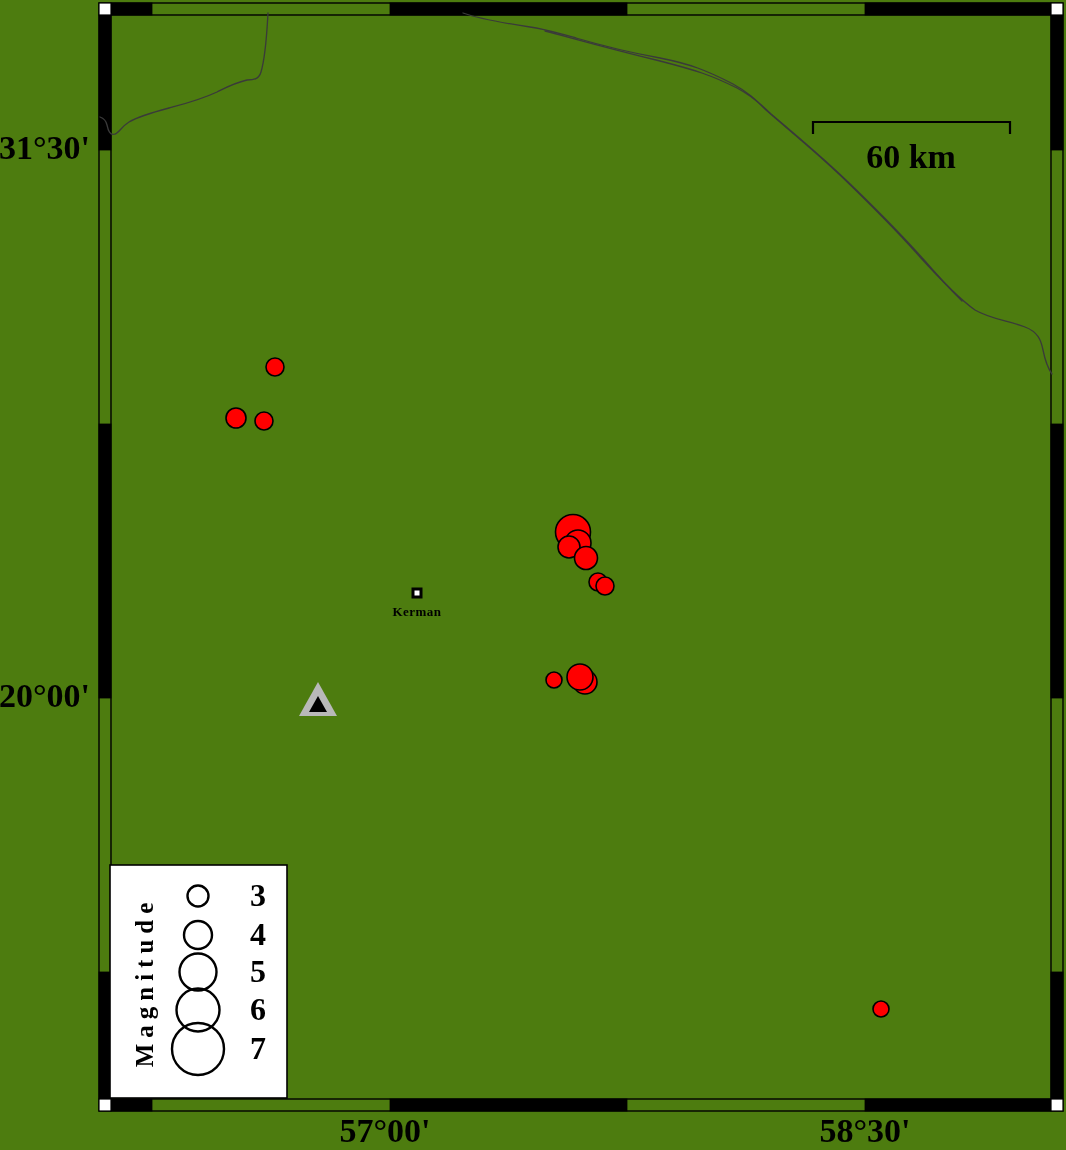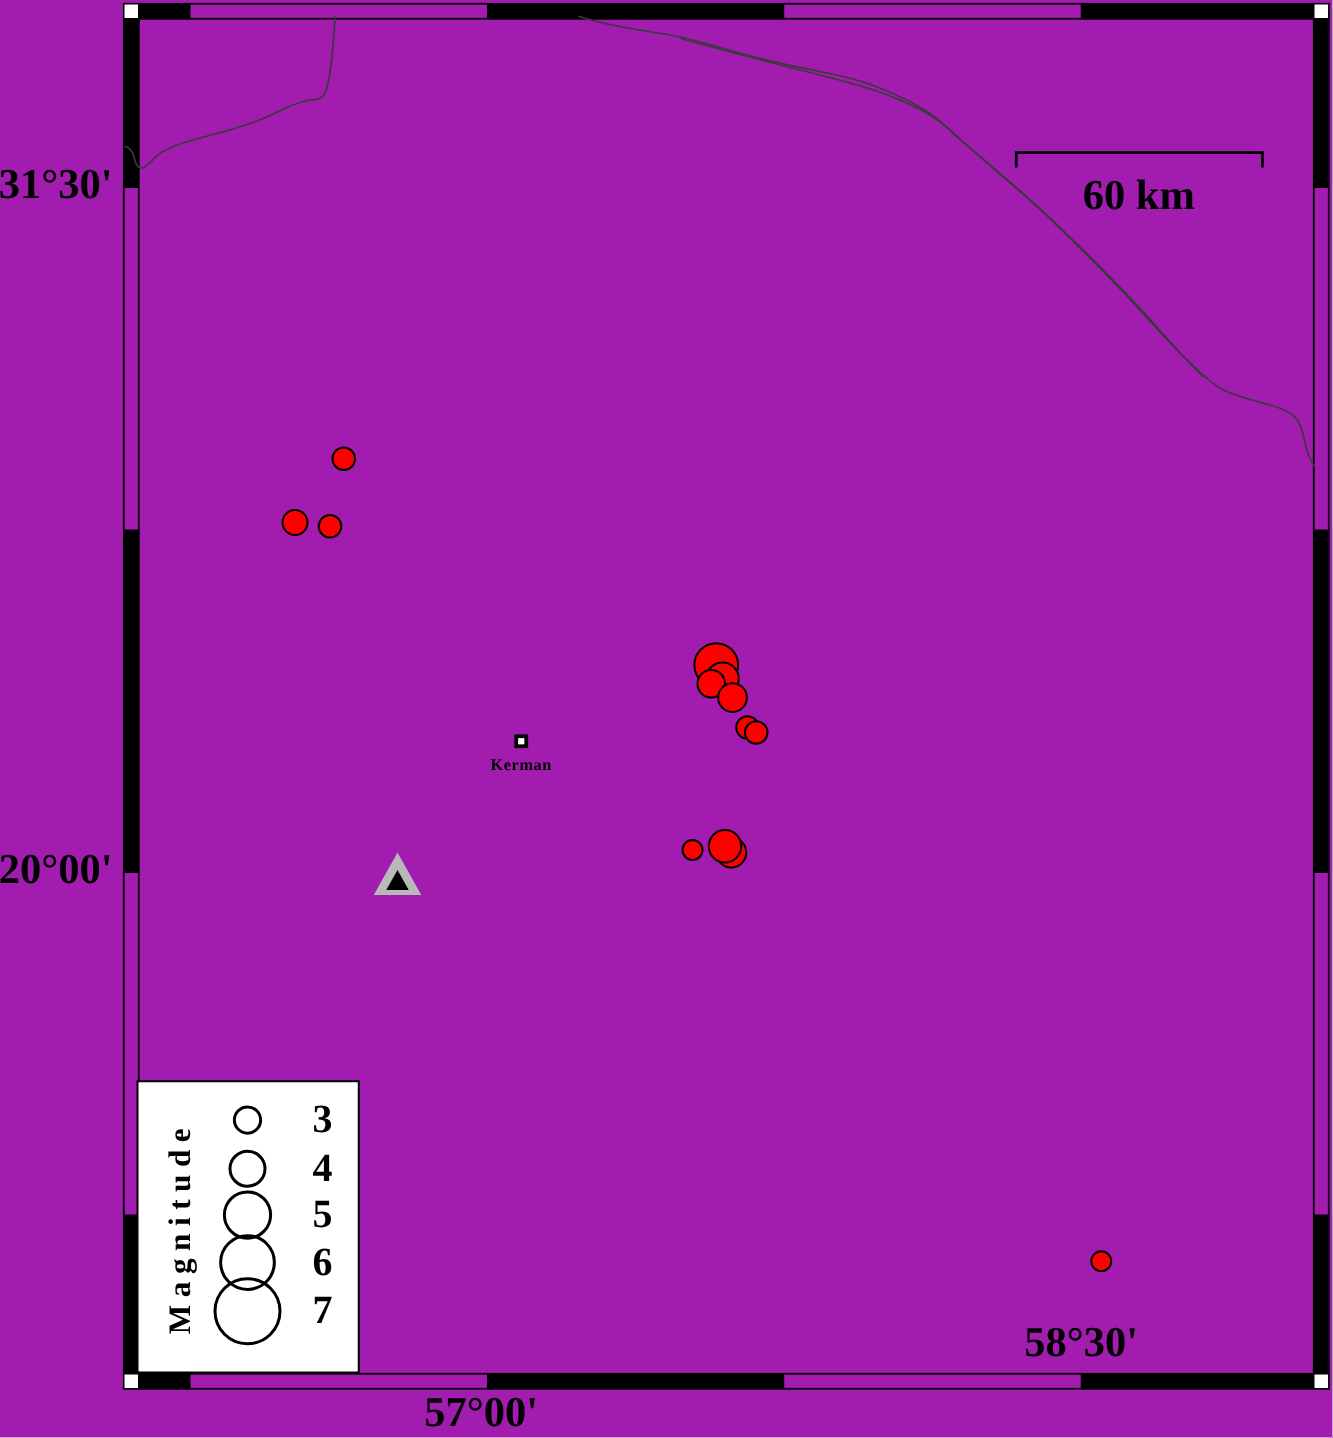--- a/index.html
+++ b/index.html
@@ -1,17 +1,17 @@
 <!DOCTYPE html>
 <html><head>
 <meta charset="utf-8">
 <style>
   html,body{margin:0;padding:0;background:#ffffff;}
   .stage{
-    position:relative;width:1066px;height:1150px;background:#a21caf;
+    position:relative;width:1066px;height:1150px;background:#4d7c0f;
     font-family:"Liberation Serif",serif;overflow:hidden;
   }
   .stage svg{position:absolute;left:0;top:0;}
   .lbl{
     position:absolute;white-space:nowrap;color:#000;
     font-family:"Liberation Serif",serif;font-weight:bold;
   }
   .coord{font-size:34px;}
   .lat-lbl{transform:translate(-100%,-54%);}
   .lon-lbl{transform:translate(-50%,-50%);}
@@ -111,21 +111,21 @@
       <circle class="legend-circ" cx="198" cy="972" r="18.5"></circle>
       <circle class="legend-circ" cx="198" cy="1010" r="21.5"></circle>
       <circle class="legend-circ" cx="198" cy="1049" r="26"></circle>
     </g>
   </svg>
 
   <div class="lbl coord lat-lbl" style="left:90px;top:150px;">31°30'</div>
   <div class="lbl coord lat-lbl" style="left:90px;top:698px;">20°00'</div>
 
   <div class="lbl coord lon-lbl" style="left:385px;top:1131px;">57°00'</div>
-  <div class="lbl coord lon-lbl" style="left:865px;top:1075px;">58°30'</div>
+  <div class="lbl coord lon-lbl" style="left:865px;top:1131px;">58°30'</div>
 
   <div class="lbl scale-lbl" style="left:911px;top:157px;">60 km</div>
 
   <div class="lbl city-lbl" style="left:417px;top:612px;">Kerman</div>
 
   <div class="lbl legend-title" style="left:145px;top:982px;">Magnitude</div>
 
   <div class="lbl legend-num" style="left:258px;top:896px;">3</div>
   <div class="lbl legend-num" style="left:258px;top:935px;">4</div>
   <div class="lbl legend-num" style="left:258px;top:972px;">5</div>

